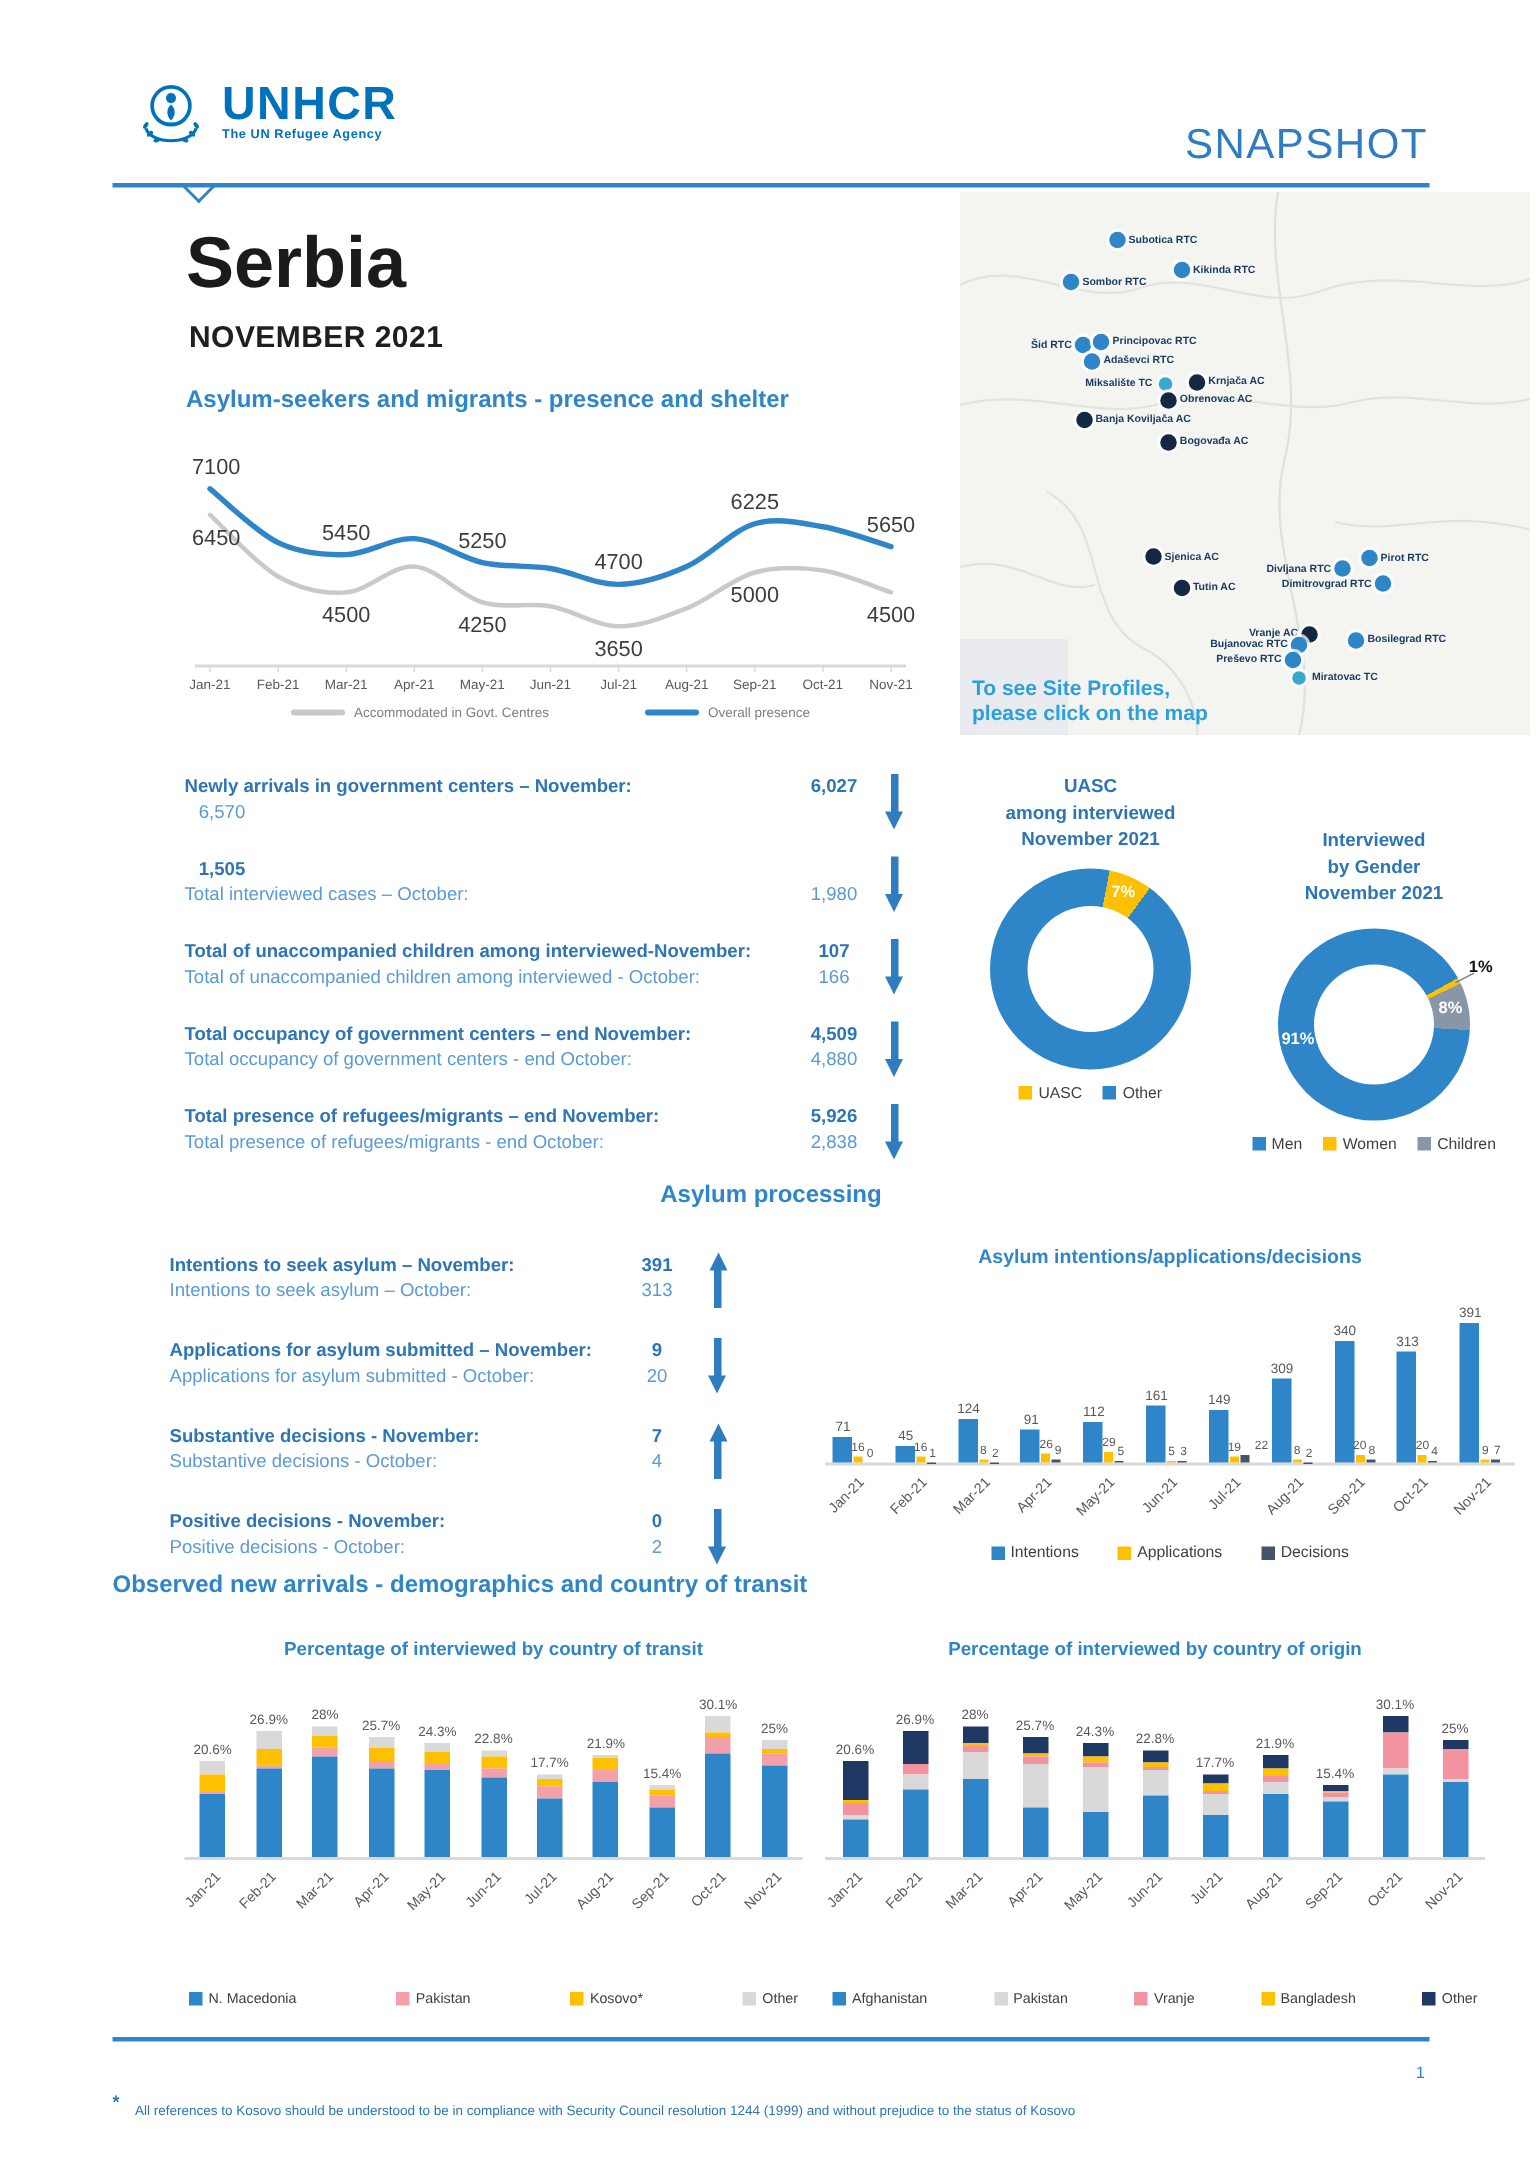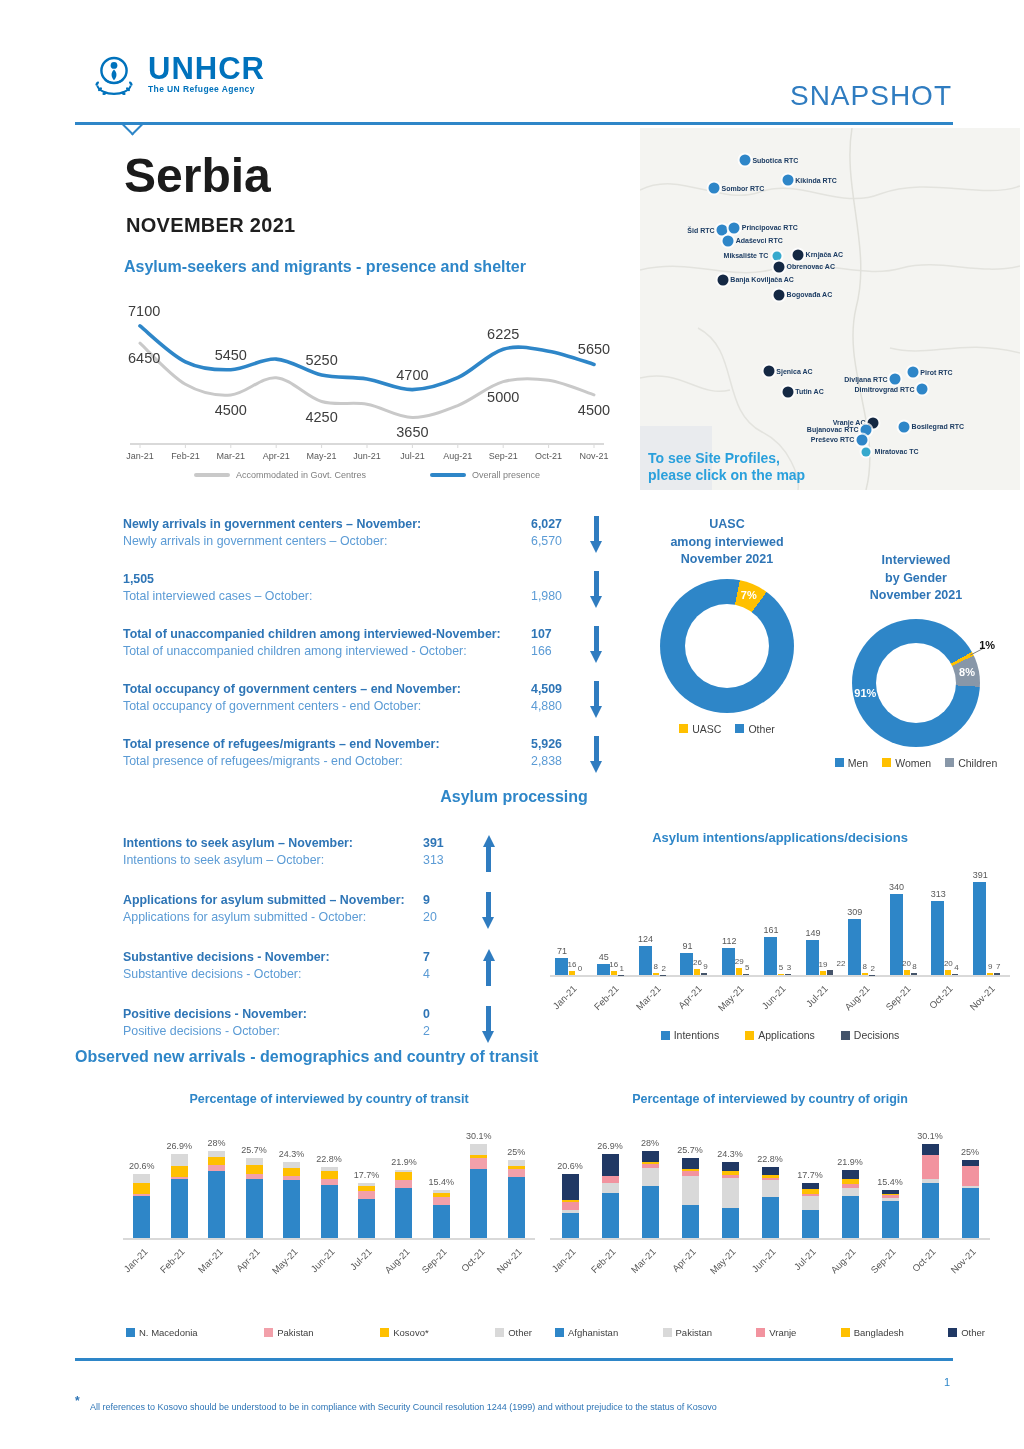--- a/index.html
+++ b/index.html
@@ -37,29 +37,29 @@
   .dot.ac{width:11px;height:11px;background:#142843;box-shadow:0 0 0 2px rgba(255,255,255,.75);}
   .dot.tc{width:9px;height:9px;background:#36a9cd;box-shadow:0 0 0 2px rgba(255,255,255,.75);}
   .site-label{position:absolute;top:50%;transform:translateY(-50%);font-size:7px;font-weight:bold;
       color:#1c3c63;white-space:nowrap;}
   .site-label.right{left:13px;}
   .site-label.left{right:13px;text-align:right;}
   .map-note{position:absolute;left:8px;bottom:6px;font-size:14px;font-weight:bold;color:#2aa0dc;line-height:17px;}
   
   .stats{position:absolute;}
   .stats-presence{left:123px;top:516px;width:480px;}
-  .stats-asylum{left:123px;top:835px;width:372px;}
+  .stats-asylum{left:113px;top:835px;width:372px;}
   .stat-group{display:flex;align-items:flex-start;margin-bottom:18px;}
   .stats-asylum .stat-group{margin-bottom:20px;}
   .stat-lines{flex:1;}
   .stat-row{display:flex;font-size:12.4px;line-height:17px;}
   .stat-row.primary{color:#2e75b6;font-weight:bold;}
   .stat-row.secondary{color:#5b9bd5;}
   .stat-label{flex:1;padding-right:6px;}
-  .stat-value{width:50px;text-align:left;}
+  .stat-value{width:50px;text-align:center;}
   .trend-arrow{position:relative;width:13px;height:37px;margin-left:9px;flex:none;}
   .trend-arrow .shaft{position:absolute;left:4px;top:0;width:5px;height:26px;background:#2f7cc0;}
   .trend-arrow .head{position:absolute;bottom:0;left:0;width:0;height:0;
       border-left:6.5px solid transparent;border-right:6.5px solid transparent;border-top:12px solid #2f7cc0;}
   .trend-arrow.up{transform:rotate(180deg);}
   
   .donut-block{position:absolute;top:516px;width:190px;}
   .uasc-block{left:632px;}
   .gender-block{left:821px;margin-top:36px;}
   .donut-title{font-size:12.5px;font-weight:bold;color:#2e75b6;text-align:center;line-height:17.5px;}
@@ -284,21 +284,20 @@
   </div>
 
   <div class="stats stats-presence" id="presence-stats">
       <div class="stat-group">
         <div class="stat-lines">
           <div class="stat-row primary">
             <span class="stat-label">Newly arrivals in government centers – November:</span>
             <span class="stat-value">6,027</span>
           </div>
           <div class="stat-row secondary">
-            <span class="stat-label">Newly arrivals in government centers – October:</span>
             <span class="stat-value">6,570</span>
           </div>
         </div>
         <div class="trend-arrow down">
           <span class="shaft"></span>
           <span class="head"></span>
         </div>
       </div>
       <div class="stat-group">
         <div class="stat-lines">

